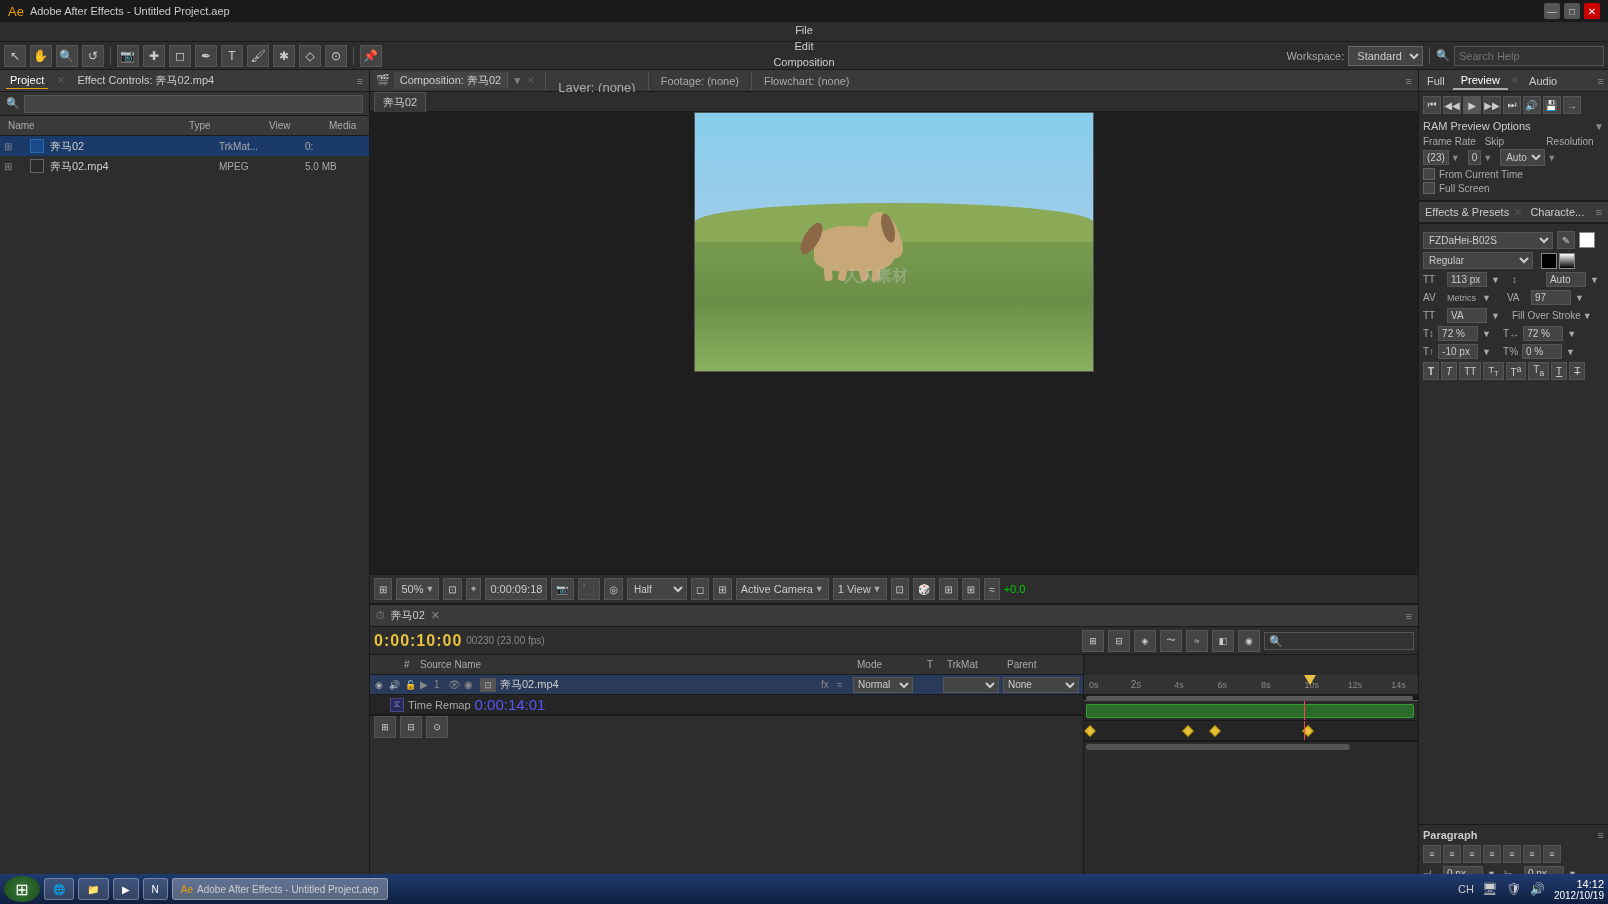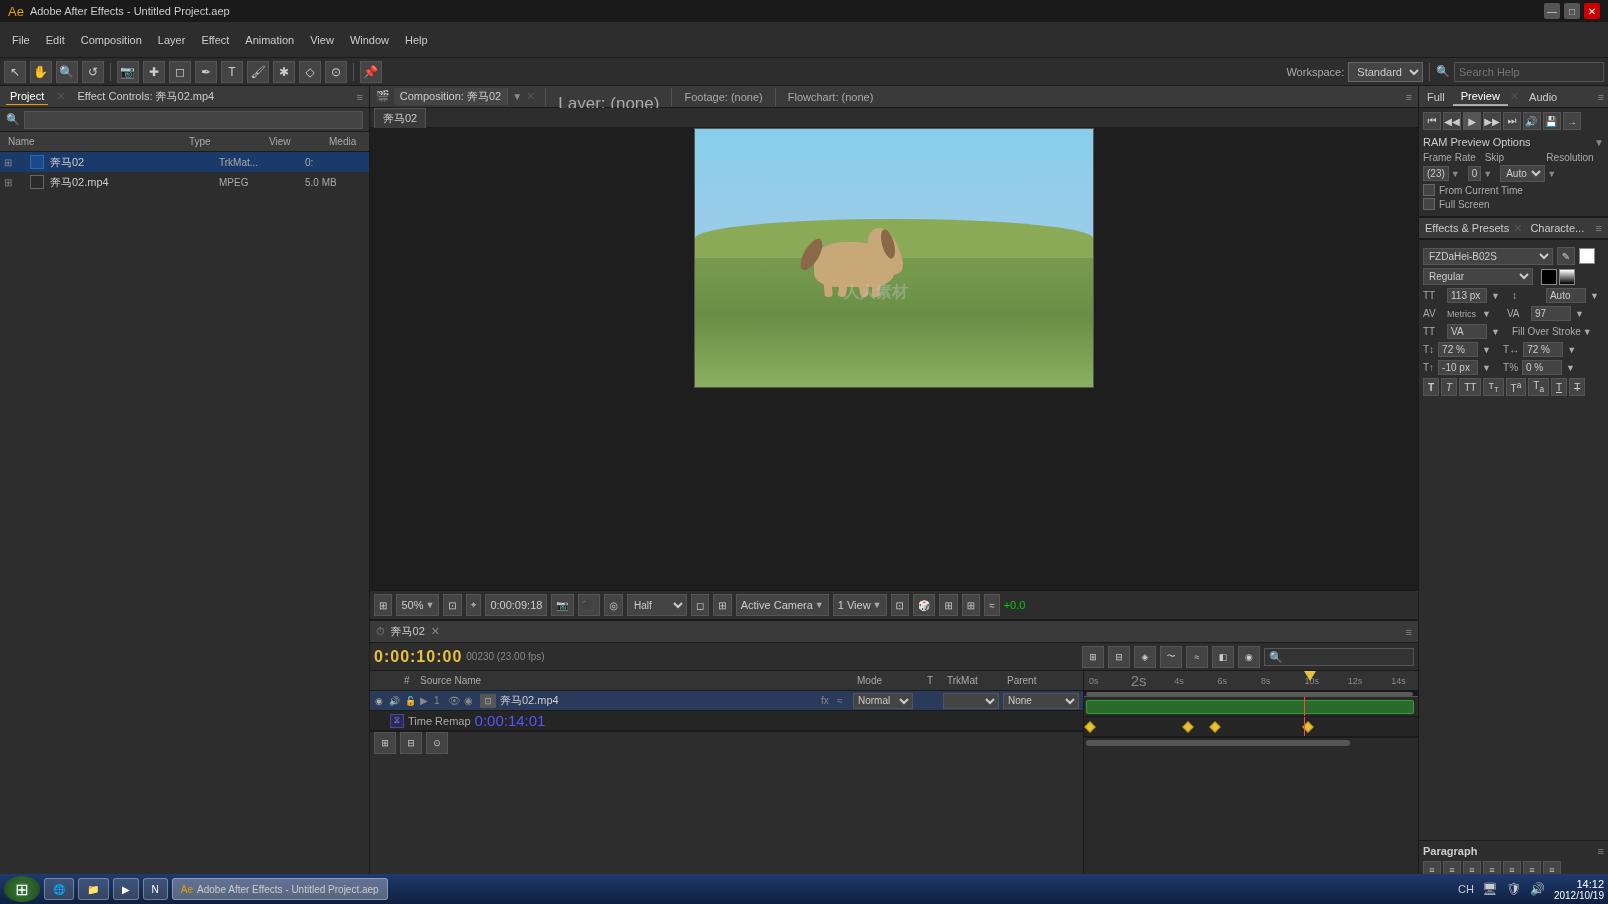--- a/index.html
+++ b/index.html
@@ -7,21 +7,21 @@
     
     
     #title-bar { background: #1a1a1a; height: 22px; display: flex; align-items: center; padding: 0 8px; justify-content: space-between; }
     #title-bar .controls { display: flex; gap: 4px; }
     #title-bar .ctrl-btn { width: 16px; height: 16px; border-radius: 2px; border: none; cursor: pointer; font-size: 10px; display: flex; align-items: center; justify-content: center; }
     #title-bar .minimize { background: #555; color: #ccc; }
     #title-bar .maximize { background: #555; color: #ccc; }
     #title-bar .close { background: #c00; color: #fff; }
 
     
-    #menu-bar { background: #2d2d2d; height: 36px; display: flex; align-items: center; padding: 0 4px; border-bottom: 1px solid #1a1a1a; }
+    #menu-bar { background: #2d2d2d; height: 20px; display: flex; align-items: center; padding: 0 4px; border-bottom: 1px solid #1a1a1a; flex-direction: column; }
     .menu-item { padding: 2px 8px; color: #cccccc; cursor: pointer; font-size: 11px; }
 
     
     #toolbar { background: #2d2d2d; height: 28px; display: flex; align-items: center; padding: 0 4px; border-bottom: 1px solid #1a1a1a; gap: 4px; }
     .tool-btn { width: 22px; height: 22px; background: #444; border: 1px solid #555; color: #ccc; cursor: pointer; display: flex; align-items: center; justify-content: center; font-size: 12px; }
     .tool-separator { width: 1px; height: 18px; background: #555; margin: 0 2px; }
     .workspace-select { background: #444; border: 1px solid #666; color: #ccc; padding: 2px 4px; font-size: 11px; height: 20px; }
     .search-input { background: #333; border: 1px solid #555; color: #ccc; padding: 2px 4px; font-size: 11px; height: 20px; width: 150px; }
 
     
@@ -96,21 +96,21 @@
     .layer-controls { display: flex; align-items: center; gap: 2px; padding: 0 2px; }
     .layer-ctrl-icon { width: 14px; height: 14px; display: flex; align-items: center; justify-content: center; font-size: 9px; color: #aaa; cursor: pointer; }
     
     
     .layer-sub-row { height: 20px; background: #252525; display: flex; align-items: center; border-bottom: 1px solid #1a1a1a; padding-left: 20px; }
     .sub-row-name { color: #aaa; font-size: 11px; padding: 0 4px; }
     .sub-row-value { color: #5555ff; font-size: 11px; }
 
     
     #track-area { flex: 1; background: #2a2a2a; position: relative; overflow: hidden; }
-    .timeline-ruler { height: 20px; background: #333; display: flex; align-items: center; border-bottom: 1px solid #1a1a1a; position: relative; }
+    .timeline-ruler { height: 20px; background: #333; display: flex; align-items: center; border-bottom: 1px solid #1a1a1a; position: relative; margin-top: 20px; }
     
     .track-container { position: relative; }
     .track-row { height: 20px; background: #2a2a2a; border-bottom: 1px solid #1a1a1a; position: relative; }
     .track-bar { position: absolute; height: 14px; top: 3px; background: #2a7a2a; border: 1px solid #3a9a3a; left: 20px; right: 10px; border-radius: 2px; }
     .track-sub-row { height: 20px; background: #252525; border-bottom: 1px solid #1a1a1a; position: relative; }
     .keyframe { position: absolute; top: 50%; transform: translateY(-50%) rotate(45deg); width: 8px; height: 8px; background: #e8c040; border: 1px solid #c0a000; }
 
     
     #right-panel { width: 190px; background: #2d2d2d; border-left: 1px solid #1a1a1a; display: flex; flex-direction: column; }
     .right-panel-tabs { height: 22px; background: #3a3a3a; display: flex; align-items: center; border-bottom: 1px solid #1a1a1a; }
@@ -287,21 +287,21 @@
   <div id="center-panel">
 
     <div style="background:#3a3a3a;height:22px;display:flex;align-items:center;border-bottom:1px solid #1a1a1a;">
       <div style="display:flex;align-items:center;padding:0 6px;gap:4px;">
         <span style="color:#888;font-size:11px;cursor:pointer;">🎬</span>
         <span style="background:#444;padding:1px 6px;color:#ccc;font-size:11px;cursor:pointer;border-right:1px solid #555;">Composition: 奔马02</span>
         <span style="color:#888;font-size:10px;">▼</span>
         <span style="color:#555;font-size:11px;">✕</span>
       </div>
       <div style="width:1px;height:18px;background:#555;margin:0 4px;"></div>
-      <span style="color:#aaa;font-size:17px;padding:0 8px;margin-top:14px;">Layer: (none)</span>
+      <span style="color:#aaa;font-size:13px;padding:0 8px;margin-top:14px;">Layer: (none)</span>
       <div style="width:1px;height:18px;background:#555;margin:0 4px;"></div>
       <span style="color:#aaa;font-size:11px;padding:0 8px;">Footage: (none)</span>
       <div style="width:1px;height:18px;background:#555;margin:0 4px;"></div>
       <span style="color:#aaa;font-size:11px;padding:0 8px;">Flowchart: (none)</span>
       <span style="margin-left:auto;color:#888;cursor:pointer;padding:0 6px;">≡</span>
     </div>
 
     <div style="background:#2d2d2d;height:20px;display:flex;align-items:center;border-bottom:1px solid #1a1a1a;padding:0 4px;">
       <div style="background:#3a3a3a;padding:2px 8px;border:1px solid #555;border-bottom:none;color:#ccc;font-size:11px;cursor:pointer;">奔马02</div>
     </div>
@@ -462,21 +462,21 @@
             <button class="tool-btn" style="font-size:9px;">⊞</button>
             <button class="tool-btn" style="font-size:9px;">⊟</button>
             <button class="tool-btn" style="font-size:9px;">⊙</button>
           </div>
         </div>
 
         <div id="track-area">
 
           <div class="timeline-ruler">
             <span style="position:absolute;left:5px;color:#888;font-size:9px;">0s</span>
-            <span style="position:absolute;left:14%;color:#888;font-size:15px;">2s</span>
+            <span style="position:absolute;left:14%;color:#888;font-size:10px;">2s</span>
             <span style="position:absolute;left:27%;color:#888;font-size:9px;">4s</span>
             <span style="position:absolute;left:40%;color:#888;font-size:9px;">6s</span>
             <span style="position:absolute;left:53%;color:#888;font-size:9px;">8s</span>
             <span style="position:absolute;left:66%;color:#888;font-size:9px;">10s</span>
             <span style="position:absolute;left:79%;color:#888;font-size:9px;">12s</span>
             <span style="position:absolute;left:92%;color:#888;font-size:9px;">14s</span>
 
             <div style="position:absolute;left:66%;top:0;width:0;height:0;border-left:6px solid transparent;border-right:6px solid transparent;border-top:10px solid #e8c040;"></div>
           </div>
 

